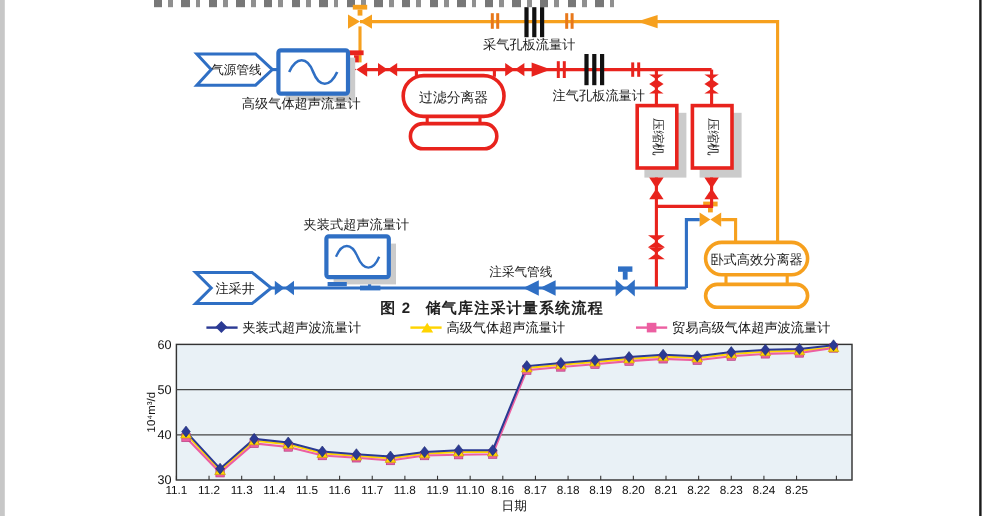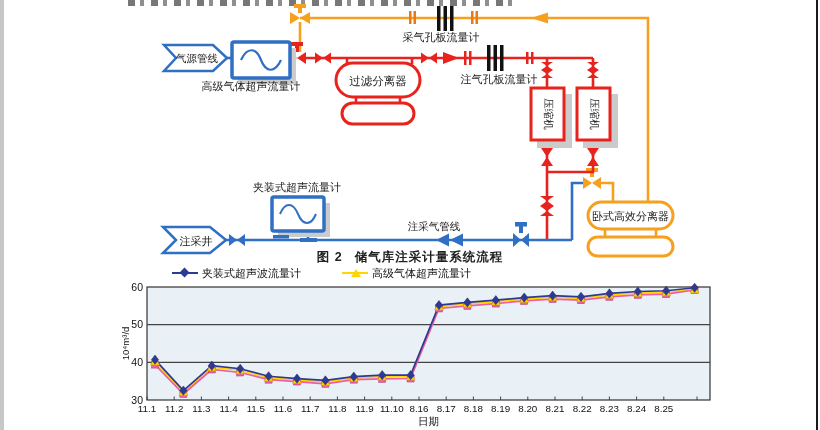--- a/index.html
+++ b/index.html
@@ -195,20 +195,27 @@
           <span class="shp shp-diamond"></span>
         </span>
       <span>夹装式超声波流量计</span>
     </div>
     <div class="legend-item" style="left:342px">
       <span class="lmark l-yellow">
           <span class="line"></span>
           <span class="shp shp-triangle"></span>
         </span>
       <span>高级气体超声流量计</span>
+    </div>
+    <div class="legend-item" style="left:530px">
+      <span class="lmark l-pink">
+          <span class="line"></span>
+          <span class="shp shp-square"></span>
+        </span>
+      <span>贸易高级气体超声波流量计</span>
     </div>
   </div>
 
   <svg id="chart" width="605" height="148" viewBox="0 0 605 148">
       <rect x="27" y="5" width="563" height="113" fill="#e9f1f6" stroke="#333" stroke-width="1.2"></rect>
       <line x1="27" y1="80.33333333333333" x2="590" y2="80.33333333333333" stroke="#444" stroke-width="1.1"></line>
       <line x1="27" y1="42.666666666666664" x2="590" y2="42.666666666666664" stroke="#444" stroke-width="1.1"></line>
       <g font-size="10.5" fill="#111">
         <text x="23" y="121.5" text-anchor="end">30</text>
         <text x="23" y="83.83333333333333" text-anchor="end">40</text>

